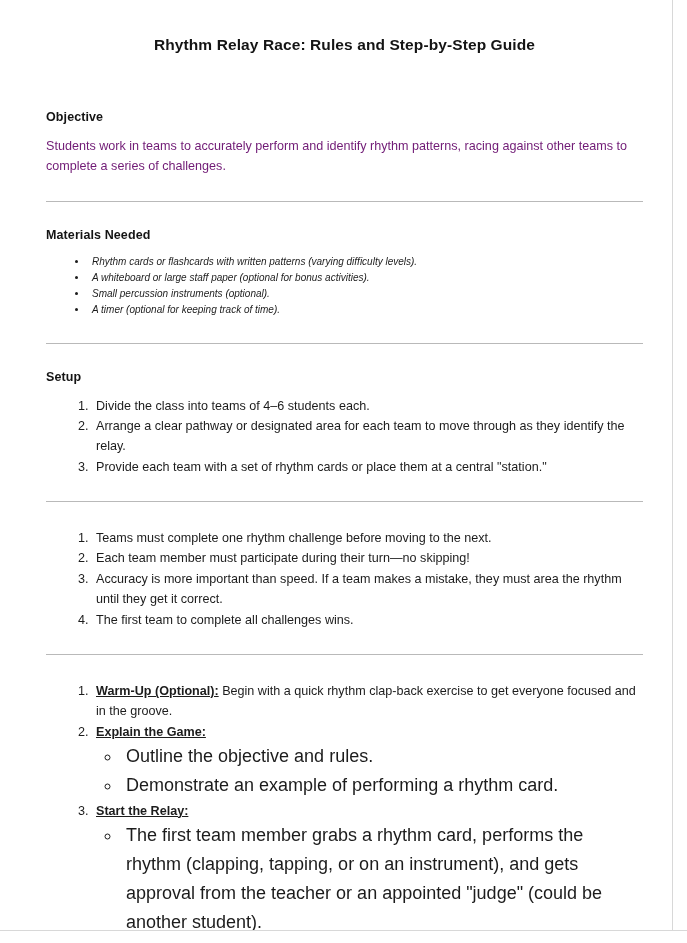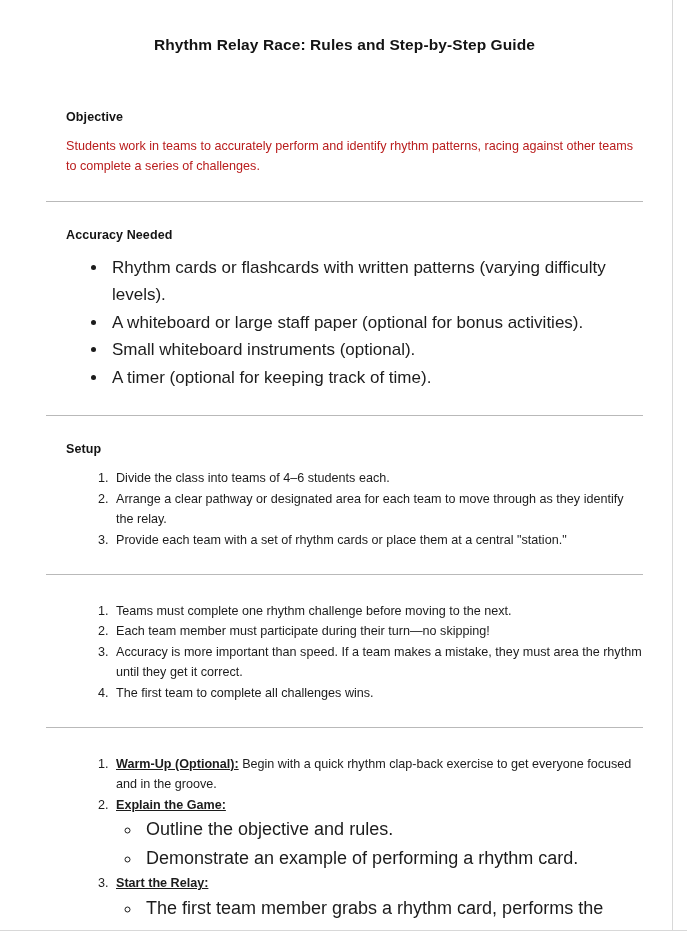--- a/index.html
+++ b/index.html
@@ -49,48 +49,48 @@
     font-size: 15.5px;
     font-weight: bold;
     text-align: center;
     letter-spacing: 0.1px;
     color: #141414;
     margin: 8px 0 0 0;
     padding: 0 12px;
   }
   .section {
     margin-top: 26px;
-    margin-left: 20px;
   }
   .section-first {
     margin-top: 56px;
   }
   .section-heading {
     font-size: 12.5px;
     font-weight: bold;
     color: #141414;
     margin: 0 0 12px 0;
     letter-spacing: 0.1px;
   }
   .para {
     font-size: 12.6px;
     line-height: 1.62;
     margin: 0;
-    color: #b91c1c;
+    color: #701a75;
   }
   ul.bullets {
     margin: 2px 0 0 0;
     padding-left: 42px;
     list-style-type: disc;
   }
   ul.bullets > li {
-    font-size: 17px;
+    font-size: 10px;
     line-height: 1.62;
     margin: 0;
     padding-left: 4px;
+    font-style: italic;
   }
   ol.numbers {
     margin: 2px 0 0 0;
     padding-left: 46px;
     list-style-type: decimal;
   }
   ol.numbers > li {
     font-size: 12.6px;
     line-height: 1.62;
     margin: 0;
@@ -127,25 +127,25 @@
     <h1 class="doc-title">Rhythm Relay Race: Rules and Step-by-Step Guide</h1>
 
     <div class="section section-first">
       <h2 class="section-heading">Objective</h2>
       <p class="para">Students work in teams to accurately perform and identify rhythm patterns, racing against other teams to complete a series of challenges.</p>
     </div>
 
     <hr class="divider">
 
     <div class="section">
-      <h2 class="section-heading">Accuracy Needed</h2>
+      <h2 class="section-heading">Materials Needed</h2>
       <ul class="bullets">
         <li>Rhythm cards or flashcards with written patterns (varying difficulty levels).</li>
         <li>A whiteboard or large staff paper (optional for bonus activities).</li>
-        <li>Small whiteboard instruments (optional).</li>
+        <li>Small percussion instruments (optional).</li>
         <li>A timer (optional for keeping track of time).</li>
       </ul>
     </div>
 
     <hr class="divider">
 
     <div class="section">
       <h2 class="section-heading">Setup</h2>
       <ol class="numbers">
         <li>Divide the class into teams of 4–6 students each.</li>

